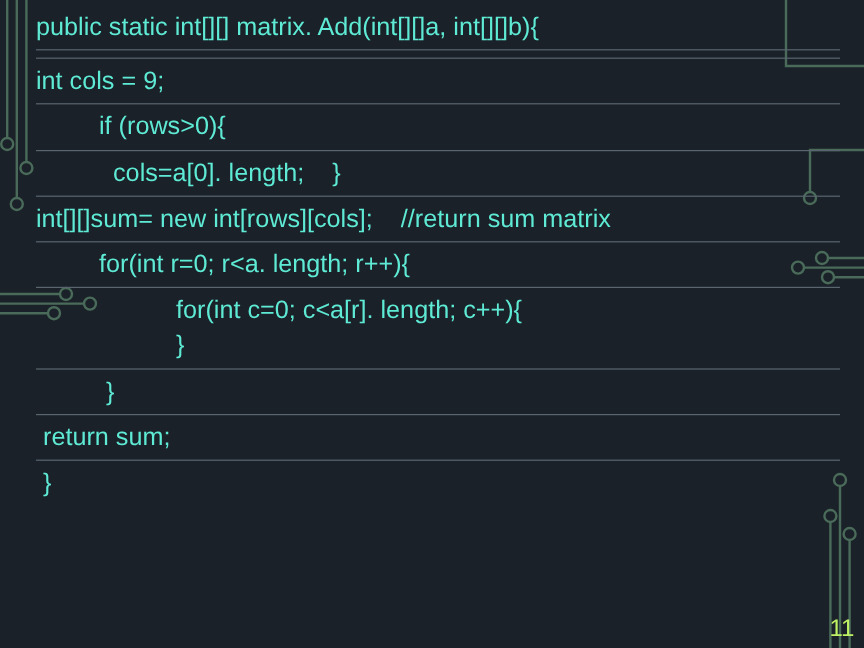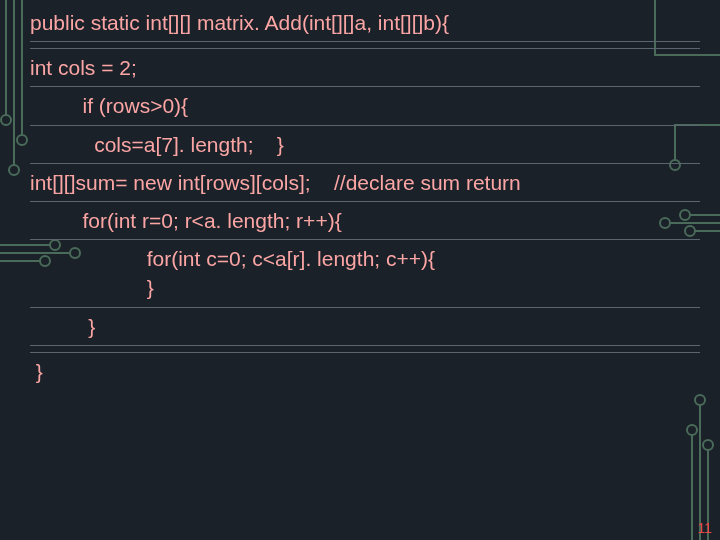--- a/index.html
+++ b/index.html
@@ -1,22 +1,22 @@
 <!DOCTYPE html>
 <html><head>
 <meta charset="utf-8">
 <style>
 *{margin:0;padding:0;box-sizing:border-box}
 body{width:720px;height:540px;background:#1a2128;font-family:Arial,Helvetica,sans-serif;overflow:hidden;position:relative}
 .circuit{position:absolute;stroke:#4a6b5a;stroke-width:2;fill:none}
 .circuit circle{fill:#1a2128;stroke:#4a6b5a;stroke-width:2}
-.content{position:absolute;top:10px;left:30px;right:20px;bottom:10px;color:#fca5a5;font-size:21px;line-height:1.2}
+.content{position:absolute;top:10px;left:30px;right:20px;bottom:10px;color:#5eead4;font-size:21px;line-height:1.2}
 .row{margin-bottom:4px;white-space:pre}
 .sep{border-top:1px solid #5a6570;margin:6px 0 6px 0}
-.pagenum{position:absolute;bottom:4px;right:8px;color:#ef4444;font-size:14px}
+.pagenum{position:absolute;bottom:4px;right:8px;color:#bef264;font-size:20px}
 </style>
 </head>
 <body>
 
 <svg class="circuit" style="top:0;left:0" width="200" height="540">
   <path d="M 6 0 L 6 120 M 14 0 L 14 170 M 22 0 L 22 140"></path>
   <circle cx="6" cy="120" r="5"></circle>
     <circle cx="14" cy="170" r="5"></circle>
     <circle cx="22" cy="140" r="5"></circle>
   <path d="M 0 245 L 55 245 M 0 253 L 75 253 M 0 261 L 45 261"></path>
@@ -34,32 +34,33 @@
   <path d="M 128 540 L 128 445 M 120 540 L 120 400 M 112 540 L 112 430"></path>
   <circle cx="128" cy="445" r="5"></circle>
     <circle cx="120" cy="400" r="5"></circle>
     <circle cx="112" cy="430" r="5"></circle>
 </svg>
 
 <div class="content">
   <div class="row">public static int[][] matrix. Add(int[][]a, int[][]b){</div>
   <div class="sep"></div>
   <div class="sep"></div>
-  <div class="row">int cols = 2;</div>
+  <div class="row">int cols = 9;</div>
   <div class="sep"></div>
   <div class="row">         if (rows&gt;0){</div>
   <div class="sep"></div>
-  <div class="row">           cols=a[7]. length;    }</div>
+  <div class="row">           cols=a[0]. length;    }</div>
   <div class="sep"></div>
-  <div class="row">int[][]sum= new int[rows][cols];    //declare sum return</div>
+  <div class="row">int[][]sum= new int[rows][cols];    //return sum matrix</div>
   <div class="sep"></div>
   <div class="row">         for(int r=0; r&lt;a. length; r++){</div>
   <div class="sep"></div>
   <div class="row">                    for(int c=0; c&lt;a[r]. length; c++){</div>
   <div class="row">                    }</div>
   <div class="sep"></div>
   <div class="row">          }</div>
   <div class="sep"></div>
+  <div class="row"> return sum;</div>
   <div class="sep"></div>
   <div class="row"> }</div>
 </div>
 
 <div class="pagenum">11</div>
 
 </body></html>

